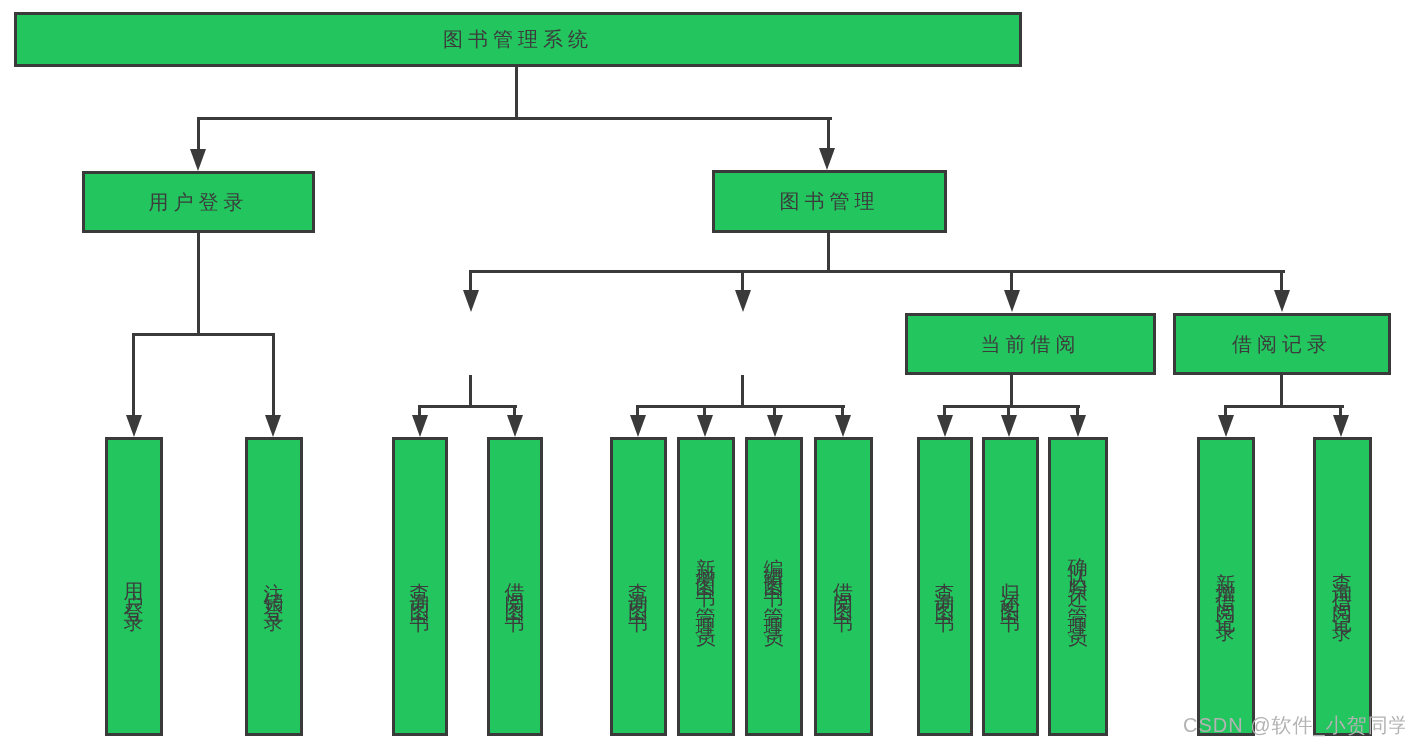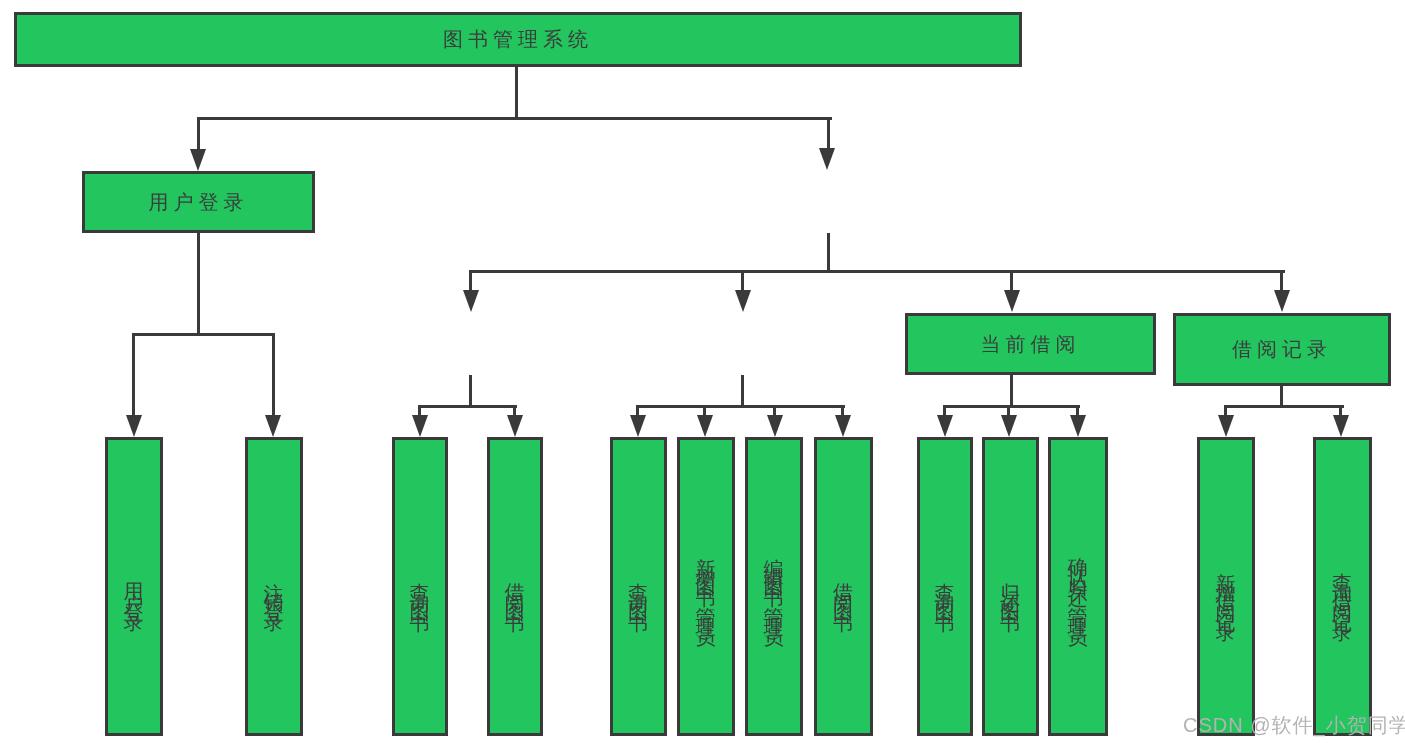--- a/index.html
+++ b/index.html
@@ -39,20 +39,23 @@
   <div class="ln" style="left:515px;top:67px;width:3px;height:52px"></div>
   <div class="ln" style="left:197px;top:117px;width:635px;height:3px"></div>
   <div class="ln" style="left:197px;top:117px;width:3px;height:33px"></div>
   <div class="ln" style="left:827px;top:117px;width:3px;height:33px"></div>
   <div class="ar" style="left:190px;top:149px"></div>
   <div class="ar" style="left:819px;top:148px"></div>
 
   <div class="box h" style="left:82px;top:171px;width:233px;height:62px">
     <span>用户登录</span>
   </div>
+  <div class="box h" style="left:712px;top:170px;width:235px;height:63px">
+    <span>图书管理</span>
+  </div>
 
   <div class="ln" style="left:197px;top:233px;width:3px;height:103px"></div>
   <div class="ln" style="left:133px;top:333px;width:142px;height:3px"></div>
   <div class="ln" style="left:132px;top:333px;width:3px;height:83px"></div>
   <div class="ln" style="left:272px;top:333px;width:3px;height:83px"></div>
   <div class="ar" style="left:126px;top:415px"></div>
   <div class="ar" style="left:265px;top:415px"></div>
 
   <div class="ln" style="left:827px;top:233px;width:3px;height:40px"></div>
   <div class="ln" style="left:469px;top:270px;width:816px;height:3px"></div>
@@ -61,21 +64,21 @@
   <div class="ln" style="left:1010px;top:270px;width:3px;height:22px"></div>
   <div class="ln" style="left:1280px;top:270px;width:3px;height:22px"></div>
   <div class="ar" style="left:463px;top:290px"></div>
   <div class="ar" style="left:735px;top:290px"></div>
   <div class="ar" style="left:1004px;top:290px"></div>
   <div class="ar" style="left:1274px;top:290px"></div>
 
   <div class="box h" style="left:905px;top:313px;width:251px;height:62px">
     <span>当前借阅</span>
   </div>
-  <div class="box h" style="left:1173px;top:313px;width:218px;height:73px">
+  <div class="box h" style="left:1173px;top:313px;width:218px;height:62px">
     <span>借阅记录</span>
   </div>
 
   <div class="ln" style="left:469px;top:375px;width:3px;height:33px"></div>
   <div class="ln" style="left:418px;top:405px;width:99px;height:3px"></div>
   <div class="ln" style="left:418px;top:405px;width:3px;height:12px"></div>
   <div class="ln" style="left:513px;top:405px;width:3px;height:12px"></div>
   <div class="ar" style="left:412px;top:415px"></div>
   <div class="ar" style="left:507px;top:415px"></div>
 

